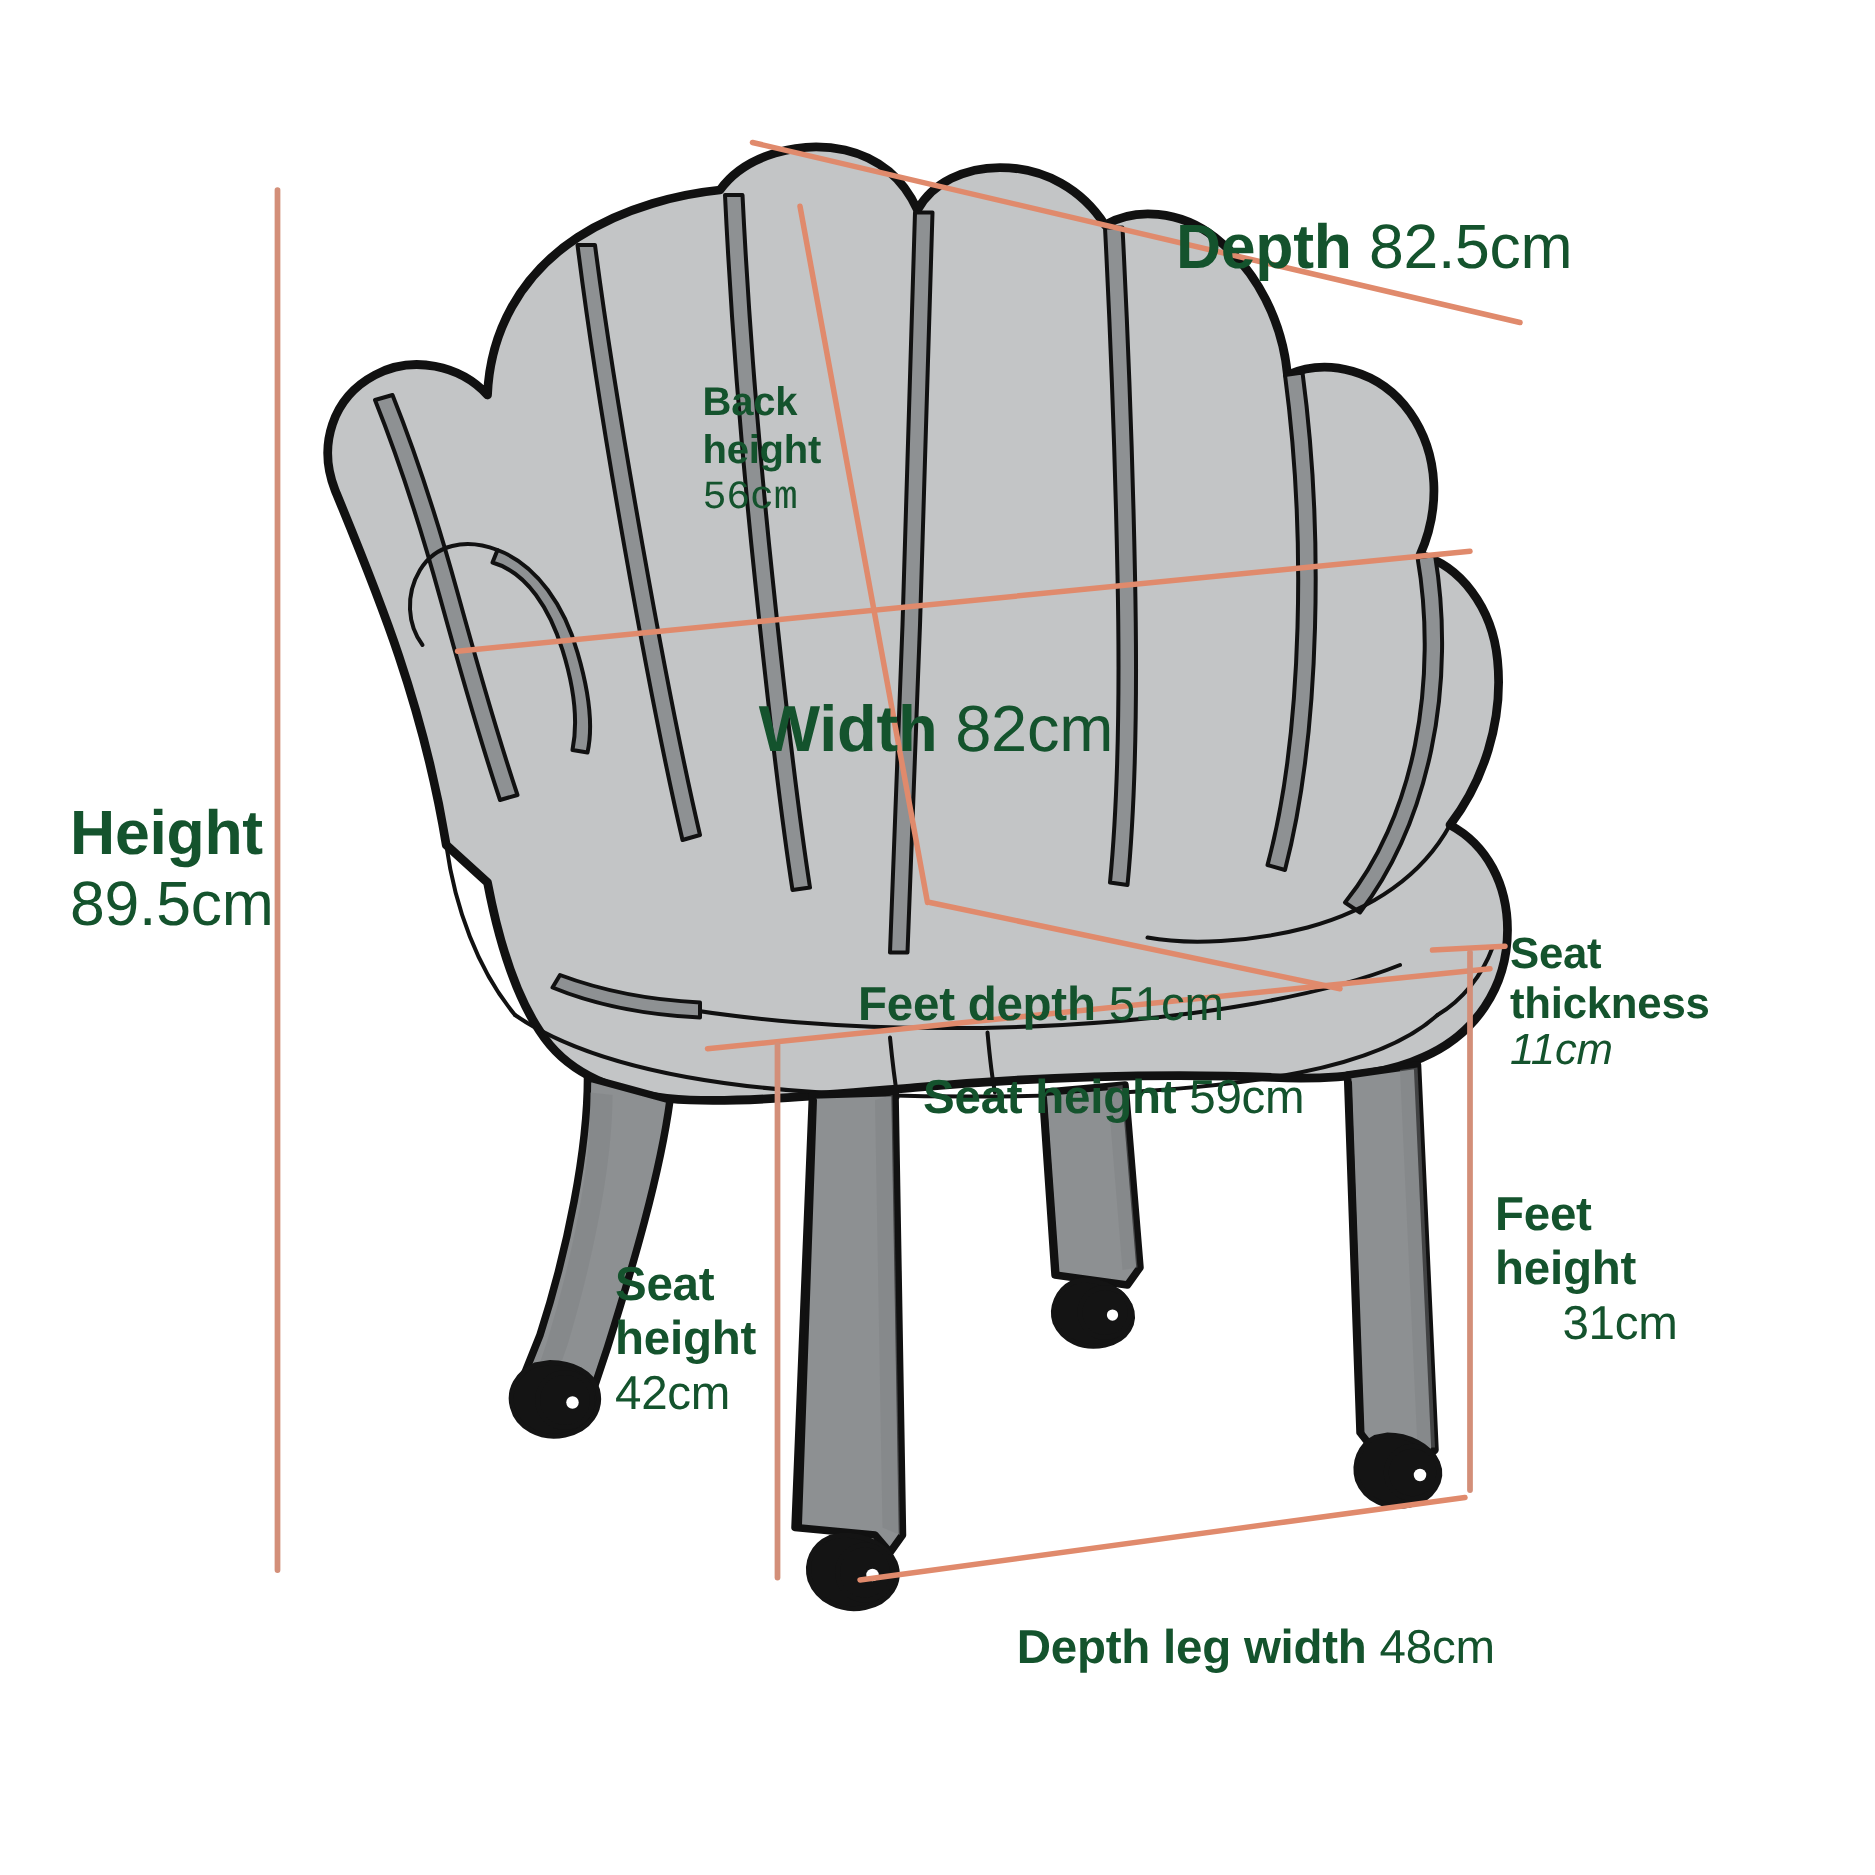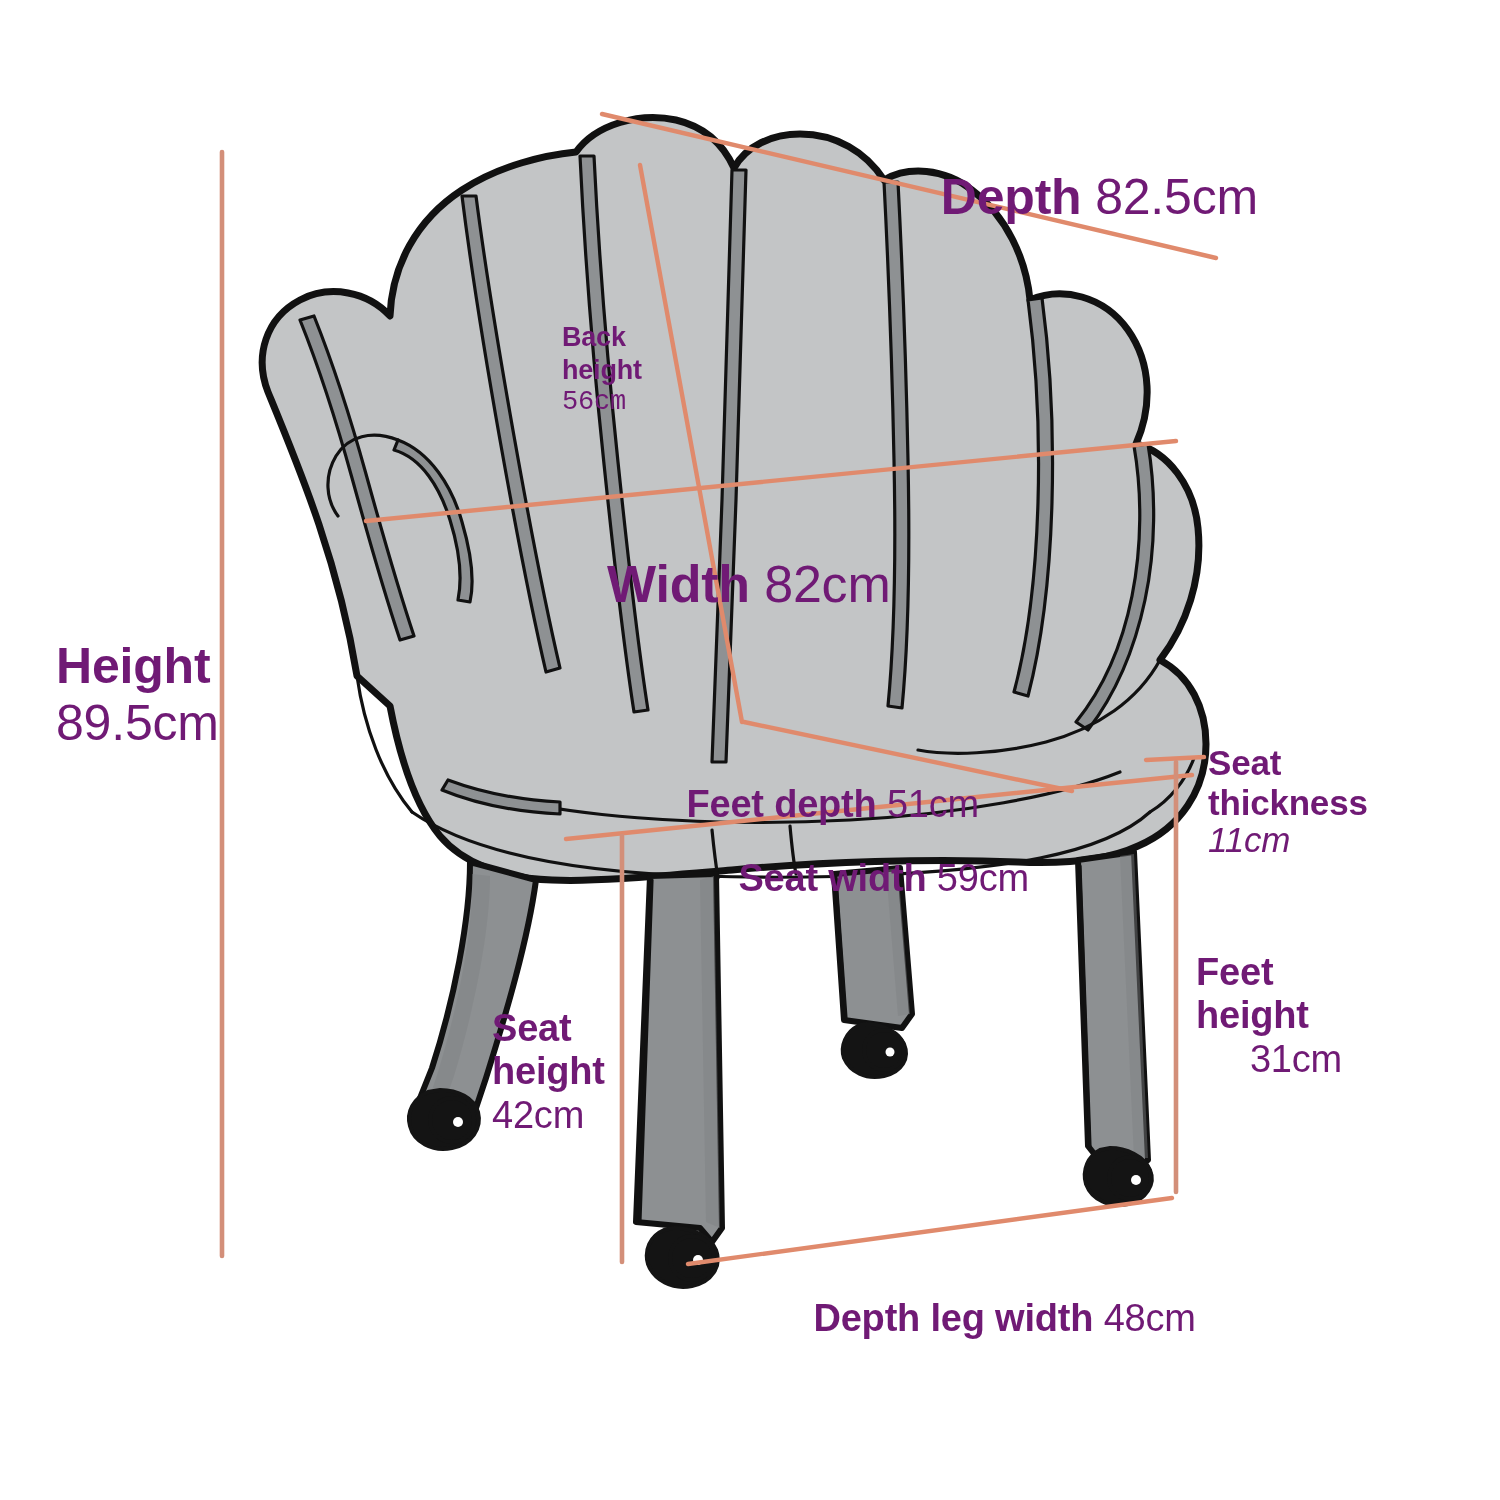--- a/index.html
+++ b/index.html
@@ -7,21 +7,21 @@
     width:1500px;height:1500px;
     font-family:"Liberation Sans","DejaVu Sans",sans-serif;
     color:#111111;
     overflow:hidden;
     position:relative;
   }
   #stage{position:absolute;left:0;top:0;width:1500px;height:1500px;}
   #art{position:absolute;left:0;top:0;width:1500px;height:1500px;}
   .lbl{
     position:absolute;
-    color:#701a75;
+    color:#14532d;
     line-height:1.06;
     white-space:pre;
     letter-spacing:-0.2px;
   }
   .lbl .b{font-weight:700;}
   .lbl .r{font-weight:400;}
   .two-line{white-space:normal;}
   #logo{
     position:absolute;
     font-weight:700;
@@ -273,36 +273,36 @@
 
   <div class="lbl" style="left:886px;top:118px;font-size:50px;">
     <span class="b">Depth</span><span class="r"> </span><span class="r">82.5cm</span>
   </div>
 
   <div class="lbl two-line" style="left:56px;top:640px;font-size:50px;width:220px;">
     <div class="b">Height</div>
     <div class="r" style="margin-top:4px;">89.5cm</div>
   </div>
 
-  <div class="lbl two-line" style="left:562px;top:323px;font-size:27px;width:200px;">
+  <div class="lbl two-line" style="left:562px;top:305px;font-size:32px;width:200px;">
     <div class="b">Back</div>
     <div class="b" style="margin-top:4px;">height</div>
     <div class="r" style="margin-top:4px;font-family:Liberation Mono, monospace;">56cm</div>
   </div>
 
   <div class="lbl" style="left:550px;top:502px;font-size:52px;">
     <span class="b">Width</span><span class="r"> </span><span class="r">82cm</span>
   </div>
 
   <div class="lbl" style="left:645px;top:744px;font-size:38px;">
     <span class="b">Feet depth</span><span class="r"> </span><span class="r">51cm</span>
   </div>
 
   <div class="lbl" style="left:697px;top:818px;font-size:38px;">
-    <span class="b">Seat width</span><span class="r"> </span><span class="r">59cm</span>
+    <span class="b">Seat height</span><span class="r"> </span><span class="r">59cm</span>
   </div>
 
   <div class="lbl two-line" style="left:1208px;top:744px;font-size:35px;width:230px;">
     <div class="b">Seat</div>
     <div class="b" style="margin-top:3px;">thickness</div>
     <div class="r" style="margin-top:0;font-style:italic;">11cm</div>
   </div>
 
   <div class="lbl two-line" style="left:492px;top:1008px;font-size:38px;width:210px;">
     <div class="b">Seat</div>

